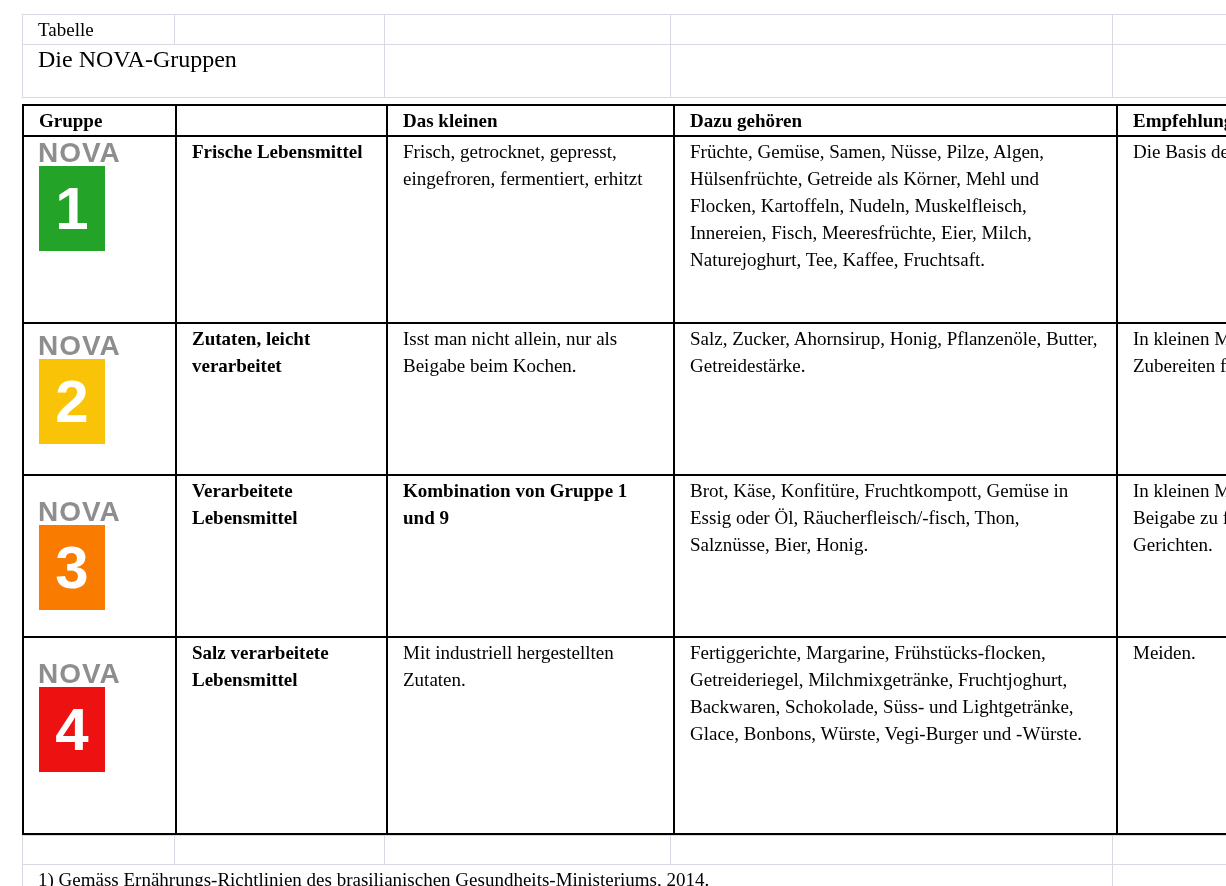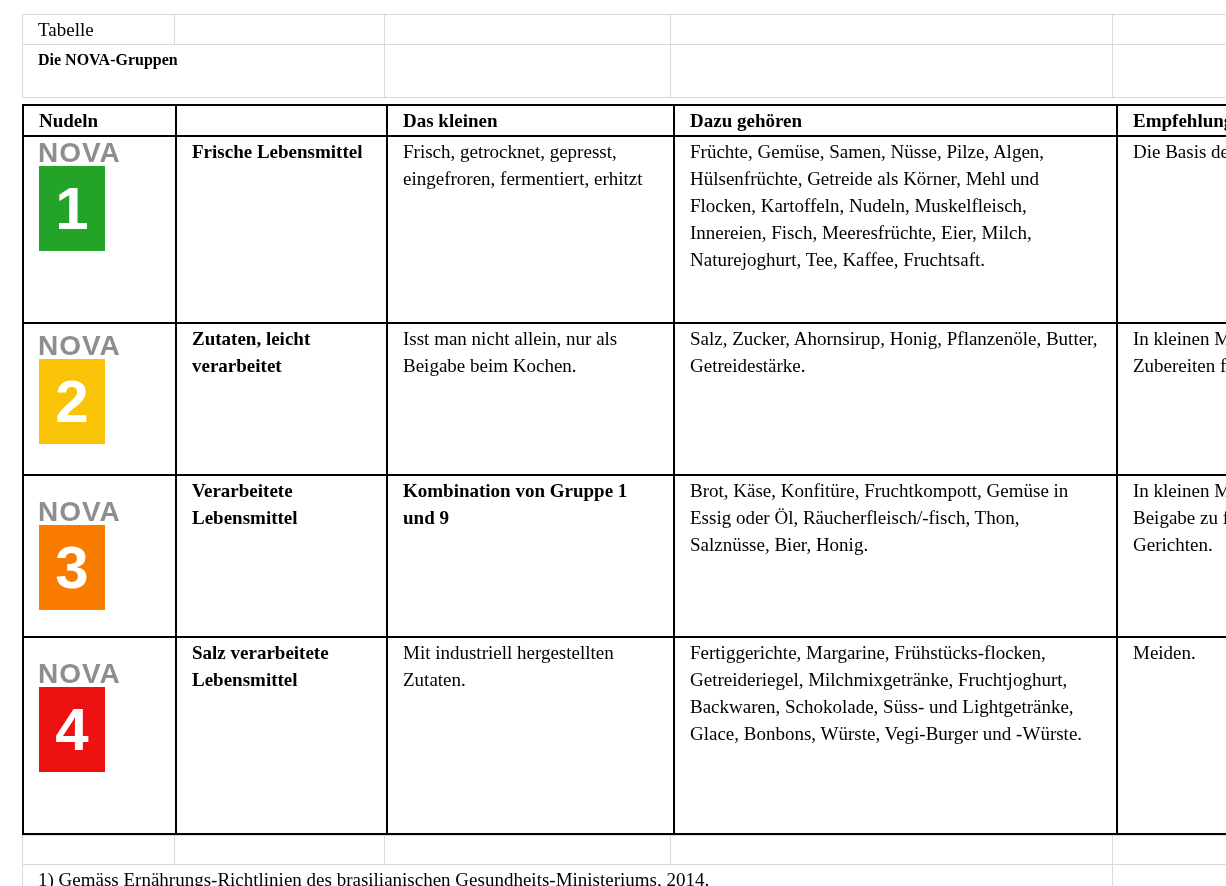--- a/index.html
+++ b/index.html
@@ -5,21 +5,21 @@
   html,body{margin:0;padding:0;background:#ffffff;}
   body{width:1226px;height:886px;position:relative;font-family:"Liberation Serif",serif;color:#000;}
   .doc{position:absolute;left:22px;top:14px;width:1188px;}
   table{border-collapse:collapse;table-layout:fixed;width:1188px;}
   td{vertical-align:top;padding:1px 15px;font-size:19px;line-height:27px;}
   .graytb td{border:1.5px solid #D9D9E3;}
   .maintb td{border:2px solid #000;}
   .c1{width:121px}.c2{width:179px}.c3{width:255px}.c4{width:411px}.c5{width:222px}
   .r-tabelle td{height:27px;}
   .r-title td{height:50px;}
-  .r-title .title{font-weight:bold;font-size:16px;white-space:nowrap;}
+  .r-title .title{font-weight:normal;font-size:24px;white-space:nowrap;}
   .spacer{height:6px;}
   .r-head td{height:24px;font-weight:bold;}
   .bold{font-weight:bold;}
   .name-cell{font-weight:bold;}
   .r-g1 td{height:183px;} .r-g2 td{height:148px;}
   .r-g3 td{height:158px;margin-left:41px;} .r-g4 td{height:193px;}
   .r-empty td{height:26px;} .r-foot td{height:26px;}
   .foot-cell{white-space:nowrap;overflow:visible;}
   .nova-logo{display:block;}
   .r-g1 .nova-logo{margin-top:4px;} .r-g2 .nova-logo{margin-top:10px;}
@@ -50,21 +50,21 @@
       <td class="c5"></td>
     </tr>
   </tbody>
     </table>
 
   <div class="spacer"></div>
 
   <table class="maintb">
     <tbody>
         <tr class="r-head">
-      <td class="c1">Nudeln</td>
+      <td class="c1">Gruppe</td>
       <td class="c2"></td>
       <td class="c3">Das kleinen</td>
       <td class="c4">Dazu gehören</td>
       <td class="c5">Empfehlung1)</td>
     </tr>
 
     <tr class="r-g1">
       <td class="c1">
         <div class="nova-logo">
           <div class="nova-word" style="color: rgb(142, 142, 142);">NOVA</div>

